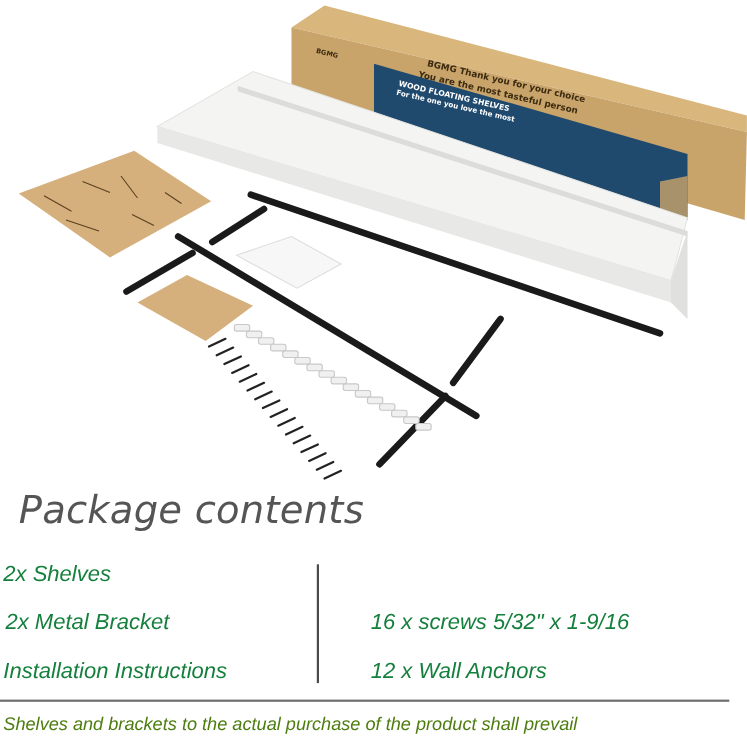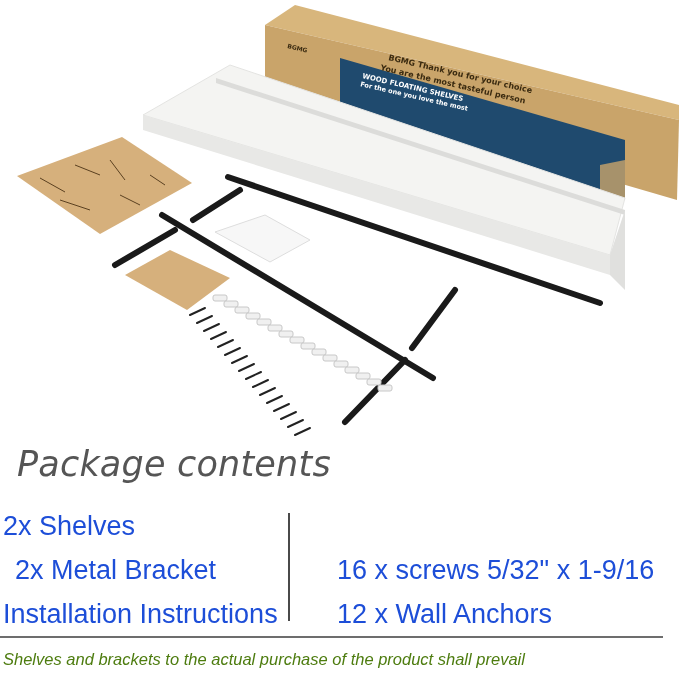--- a/index.html
+++ b/index.html
@@ -1,19 +1,19 @@
 <!DOCTYPE html>
 <html><head>
   <meta charset="utf-8">
   <style>
     html, body { margin: 0; padding: 0; background: #ffffff; }
     body { width: 679px; height: 675px; position: relative; overflow: hidden; font-family: "DejaVu Sans", sans-serif; color: #4a4a4a; }
     .photo { position: absolute; left: 0; top: 0; width: 679px; height: 440px; }
     .title { position: absolute; left: 3px; top: 444px; font-size: 35px; font-style: italic; font-weight: normal; color: #555555; letter-spacing: 0.2px; font-family: "DejaVu Sans", sans-serif; margin-left: 14px; }
-    .item { position: absolute; font-size: 27px; color: #1d4ed8; font-family: "Liberation Sans", sans-serif; white-space: nowrap; }
+    .item { position: absolute; font-size: 20px; color: #15803d; font-family: "Liberation Sans", sans-serif; white-space: nowrap; font-style: italic; }
     .divider { position: absolute; left: 288px; top: 513px; width: 2px; height: 108px; background: #4a4a4a; }
     .rule { position: absolute; left: 0; top: 636px; width: 663px; height: 2px; background: #6d6d6d; }
     .footnote { position: absolute; left: 3px; top: 650px; font-size: 16.5px; font-style: italic; color: #4d7c0f; font-family: "Liberation Sans", sans-serif; white-space: nowrap; }
     .box-text { font-family: "DejaVu Sans", sans-serif; font-weight: bold; }
   </style>
 </head>
 <body>
 
 <div class="photo">
   <svg width="679" height="440" viewBox="0 0 679 440" xmlns="http://www.w3.org/2000/svg">
@@ -98,21 +98,21 @@
       <line x1="281" y1="419" x2="296" y2="412"></line>
       <line x1="288" y1="427" x2="303" y2="420"></line>
       <line x1="295" y1="435" x2="310" y2="428"></line>
     </g>
   </svg>
 </div>
 
 <div class="title">Package contents</div>
 
 <div class="item" style="left:3px; top:511px;">2x Shelves</div>
-<div class="item" style="left:15px; top:555px;">2x Metal Bracket</div>
+<div class="item" style="left:5px; top:555px;">2x Metal Bracket</div>
 <div class="item" style="left:3px; top:599px;">Installation Instructions</div>
 
 <div class="divider"></div>
 
 <div class="item" style="left:337px; top:555px;">16 x screws 5/32" x 1-9/16</div>
 <div class="item" style="left:337px; top:599px;">12 x Wall Anchors</div>
 
 <div class="rule"></div>
 
 <div class="footnote">Shelves and brackets to the actual purchase of the product shall prevail</div>

